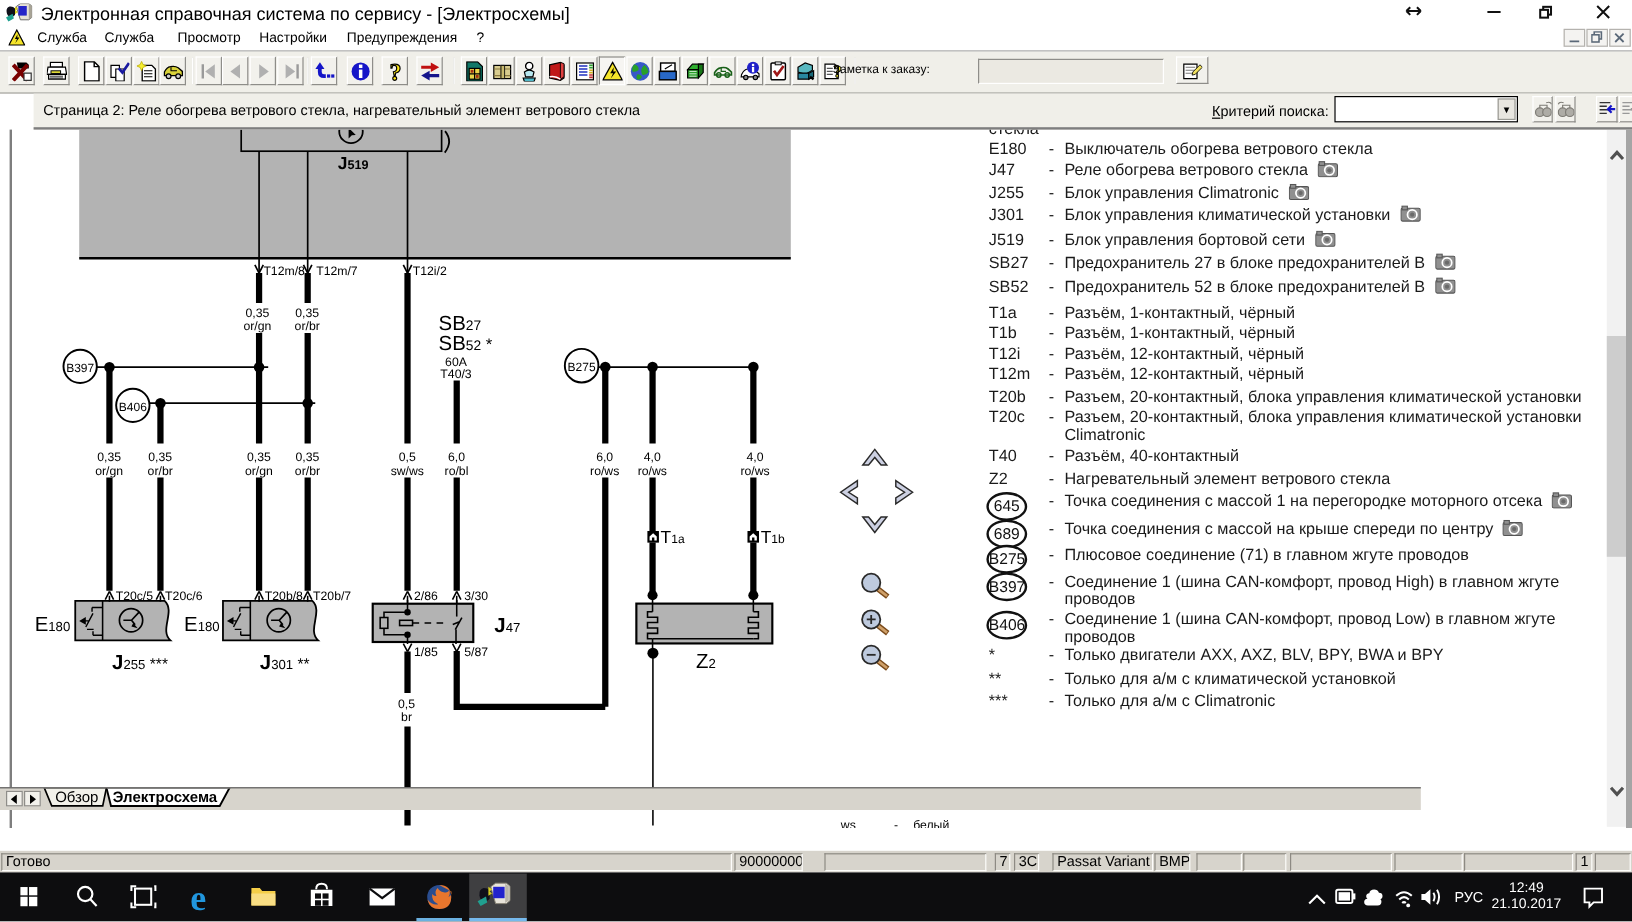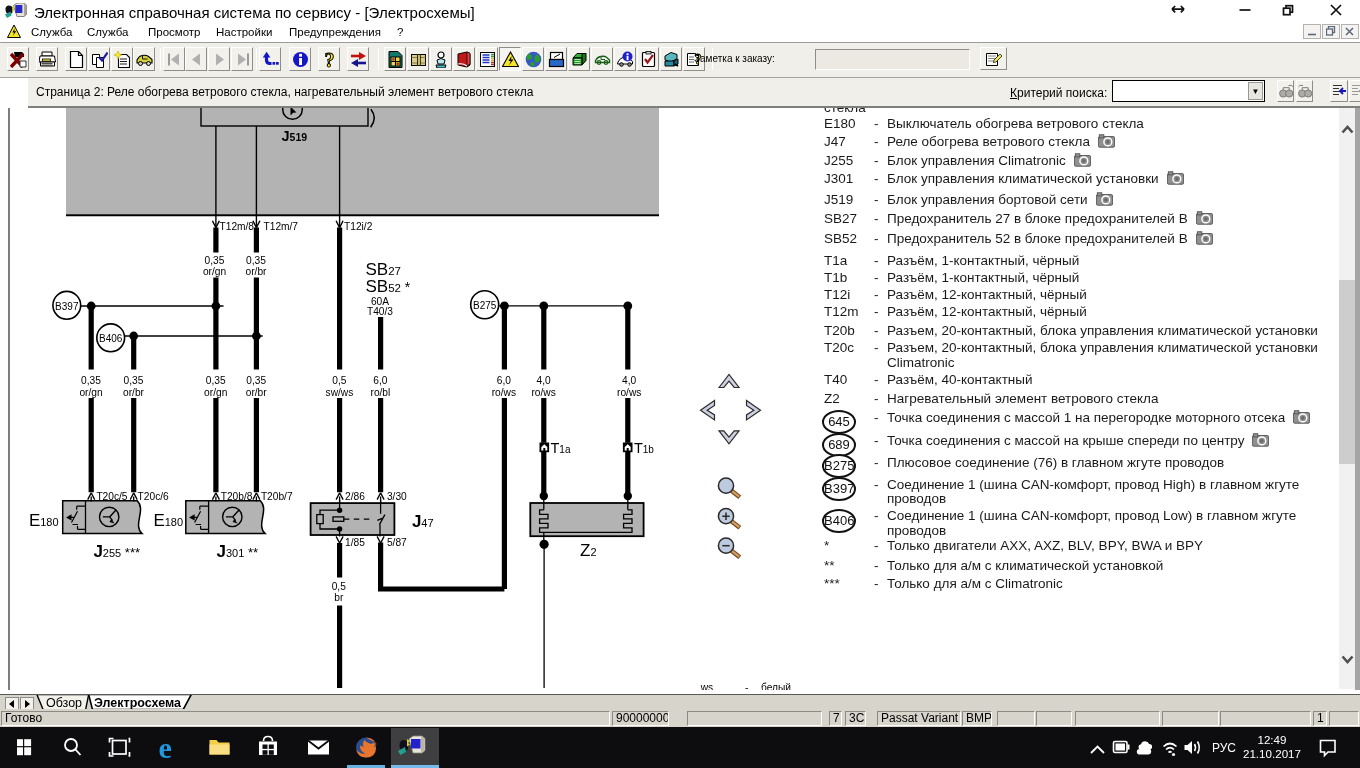--- a/index.html
+++ b/index.html
@@ -36,21 +36,21 @@
 .lrow{position:absolute;font-size:13.5px;line-height:16px;color:#1a1a1a;white-space:nowrap;}
 .lsym{position:absolute;left:824px;}
 .ldash{position:absolute;left:874px;}
 .ltxt{position:absolute;left:887px;}
 .lell{position:absolute;width:34px;height:24px;border:2px solid #111;border-radius:50%;
   background:#fff;text-align:center;font-size:13px;line-height:20px;color:#111;}
 
 #vsb{left:1339px;top:0;width:17px;height:581px;background:#f1f1f1;}
 #vsb .thumb{position:absolute;left:0;top:172px;width:17px;height:184px;background:#cdcdcd;}
 
-#tabbar{left:0;top:694px;width:1360px;height:19px;background:#d7d4cc;border-top:1px solid #5a5a5a;z-index:10;}
+#tabbar{left:0;top:656px;width:1184px;height:19px;background:#d7d4cc;border-top:1px solid #5a5a5a;z-index:10;}
 .tabbtn{position:absolute;top:2px;width:14px;height:14px;background:#f2f1ec;border:1px solid #8e8d89;}
 
 #statusbar{left:0;top:709px;width:1360px;height:18px;background:#d7d4cc;z-index:10;}
 .sfield{position:absolute;top:1.5px;height:15px;border:1px solid;border-color:#8d8a83 #fdfdfb #fdfdfb #8d8a83;
   font-size:12px;color:#000;padding-left:3px;line-height:13.5px;background:#d7d4cc;white-space:nowrap;overflow:hidden;}
 
 #taskbar{left:0;top:727px;width:1360px;height:41px;background:#0d0d0f;z-index:10;}
 #clock{position:absolute;right:59px;top:6px;color:#fff;font-size:11.6px;text-align:center;line-height:14.2px;}
 #rus{position:absolute;color:#fff;font-size:12px;}
 </style></head>
@@ -719,21 +719,21 @@
         <span class="ltxt">Точка соединения с массой на крыше спереди по центру<svg style="display:inline-block;vertical-align:-2px;margin-left:8px" width="17" height="14" viewBox="0 0 19 15">
             <rect x="0.5" y="2.5" width="18" height="12" rx="1.5" fill="#909090" stroke="#555"></rect>
             <rect x="1.5" y="0.5" width="5" height="3.5" fill="#909090" stroke="#555"></rect>
             <circle cx="11" cy="8.5" r="4.4" fill="#909090" stroke="#fff" stroke-width="1.6"></circle>
             <circle cx="11" cy="8.5" r="2" fill="#6a6a6a"></circle>
           </svg></span>
       </div>
     <div class="lell" style="left:822px;top:454.4px">B275</div>
     <div class="lrow" style="top:454.9px">
         <span class="ldash">-</span>
-        <span class="ltxt">Плюсовое соединение (76) в главном жгуте проводов</span>
+        <span class="ltxt">Плюсовое соединение (71) в главном жгуте проводов</span>
       </div>
     <div class="lell" style="left:822px;top:476.9px">B397</div>
     <div class="lrow" style="top:476.7px">
         <span class="ldash">-</span>
         <span class="ltxt">Соединение 1 (шина CAN-комфорт, провод High) в главном жгуте</span>
       </div>
     <div class="lrow" style="top:490.7px">
         <span class="ltxt">проводов</span>
       </div>
     <div class="lell" style="left:822px;top:508.9px">B406</div>

